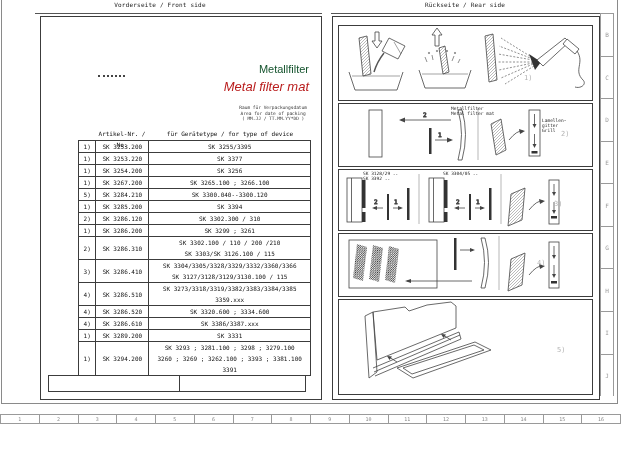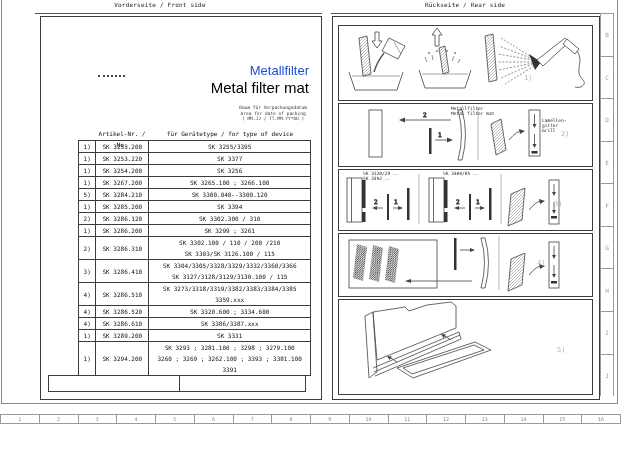--- a/index.html
+++ b/index.html
@@ -17,22 +17,22 @@
   .frame-bottom{left:1px;top:403px;width:617px;border-top:1px solid #8a8a8a;}
   
   .side-label{top:1px;font-size:6px;letter-spacing:.2px;color:#222;text-align:center;width:200px;}
   .hdr-line{top:13px;border-top:1px solid #555;}
   
   .panel{border:1px solid #3c3c3c;background:#fff;}
   #front-panel{left:40px;top:16px;width:280px;height:382px;}
   #rear-panel{left:332px;top:16px;width:266px;height:382px;}
   
   .sk-title{right:12px;top:14px;font-family:"Liberation Sans",sans-serif;font-size:31px;line-height:30px;letter-spacing:1px;color:#111;}
-  .title-de{right:12px;top:46px;font-family:"Liberation Sans",sans-serif;font-size:13px;color:#1d4ed8;}
-  .title-en{right:12px;top:62px;font-family:"Liberation Sans",sans-serif;font-size:15px;color:#000000;}
+  .title-de{right:12px;top:46px;font-family:"Liberation Sans",sans-serif;font-size:11px;color:#14532d;}
+  .title-en{right:12px;top:62px;font-family:"Liberation Sans",sans-serif;font-size:13px;color:#b91c1c;font-style:italic;}
   .barcode{left:57px;top:58px;width:27px;border-top:2px dotted #444;}
   .pack-note{right:14px;top:88px;font-size:4.5px;line-height:5.5px;color:#333;text-align:center;}
   .tbl-wrap{left:37px;top:111px;width:233px;}
   .tbl-header{display:flex;height:12px;font-size:6px;line-height:11px;color:#111;}
   .tbl-header .c1{width:17px;}
   .tbl-header .c2{width:54px;text-align:center;}
   .tbl-header .c3{width:162px;text-align:center;}
   table.data{border-collapse:collapse;}
   table.data td{
     border:1px solid #3c3c3c;font-size:6px;line-height:11px;padding:0 1px;

